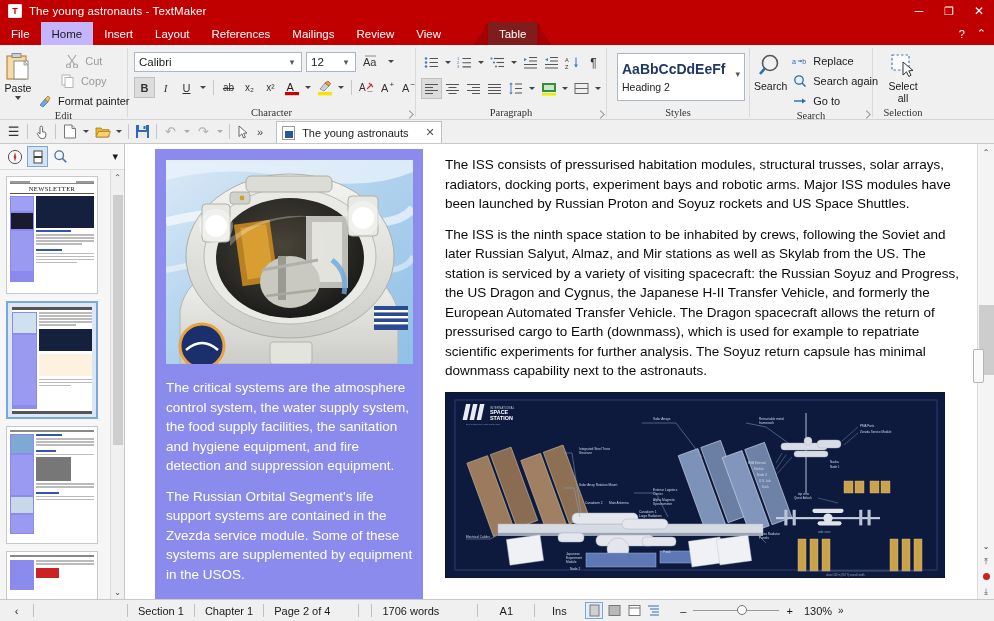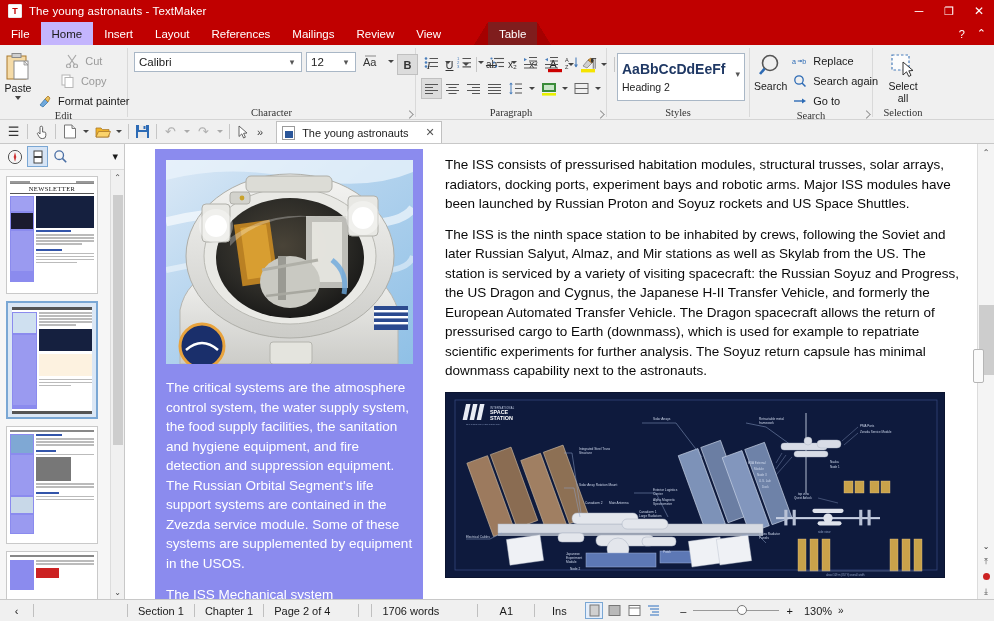--- a/index.html
+++ b/index.html
@@ -152,21 +152,21 @@
   .sbarrow { height:14px; width:14px; display:flex;align-items:center;justify-content:center;font-size:8px;color:#444;}
   .sbthumb { width:10px; background:#cdcdcd; margin:1px 0; }
 
   
   .docwrap { flex:1; position:relative; overflow:hidden; background:#fff; display:flex;}
   .docscroll { flex:1; position:relative; overflow:hidden; background:#ffffff; }
   .page { position:absolute; left:30px; top:5px; width:800px; background:#fff; }
   .purplecol { position:absolute; left:0; top:0; width:268px; background:#8b8bee; padding:11px 10px 0 11px; height:1000px;}
   .astro-photo { width:247px; height:204px; position:relative; overflow:hidden; background:#bcd7ef;}
   .ptext { color:#fff; font-size:13.5px; line-height:19.5px; margin-top:14px; }
-  .ptext + .ptext { margin-top:0; }
+  .ptext + .ptext { margin-top:11px; }
   .maincol { position:absolute; left:290px; top:6px; width:515px; }
   .bodyp { font-size:13.5px; line-height:19.5px; color:#0a0a0a; }
   .bodyp + .bodyp { margin-top:11px; }
   .iss-fig { margin-top:11px; width:500px; height:186px; background:#0e1a3d; position:relative; overflow:hidden; border:1px solid #0b1430;}
 
   
   .vscroll { width:17px; background:#f4f4f4; border-left:1px solid #dcdcdc; display:flex; flex-direction:column; align-items:center; flex:none;}
   .vs-arrow { height:16px; width:17px; display:flex;align-items:center;justify-content:center;font-size:8px;color:#333;}
   .vs-track { flex:1; width:17px; position:relative; }
   .vs-thumb { position:absolute; left:1px; width:15px; background:#cdcdcd; }
@@ -268,21 +268,21 @@
             <span>Format painter</span>
           </div>
         </div>
       </div>
       <div class="rgroup-label">Edit</div>
     </div>
 
     <div class="rsep"></div>
 
     <div class="rgroup" style="width:287px">
-      <div class="rgroup-body" style="flex-direction:row;padding-left:6px;">
+      <div class="rgroup-body" style="flex-direction:column;padding-left:6px;">
         <div class="tbrow" style="gap:4px;">
           <div class="combo" style="width:168px;">
             <span class="cv">Calibri</span>
             <span class="cc">▾</span>
           </div>
           <div class="combo" style="width:50px;">
             <span class="cv">12</span>
             <span class="cc">▾</span>
           </div>
           <div class="tbtn">

